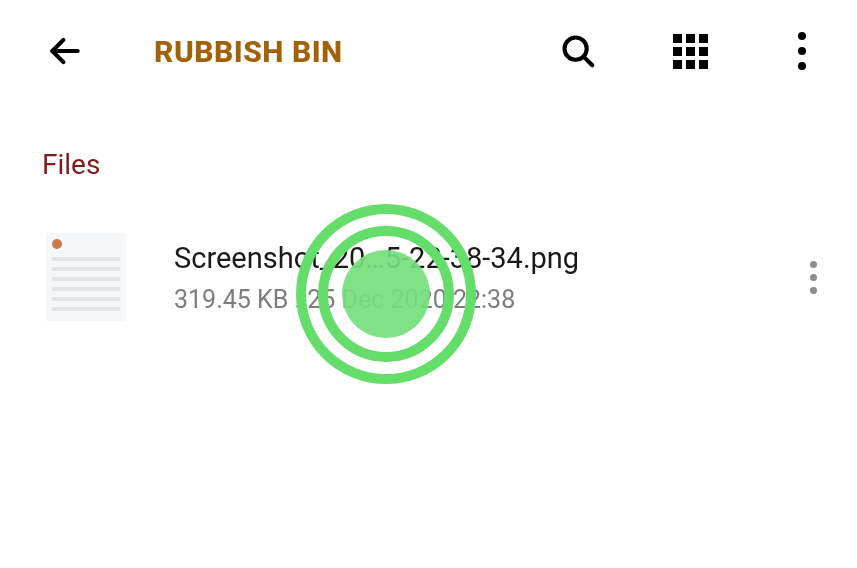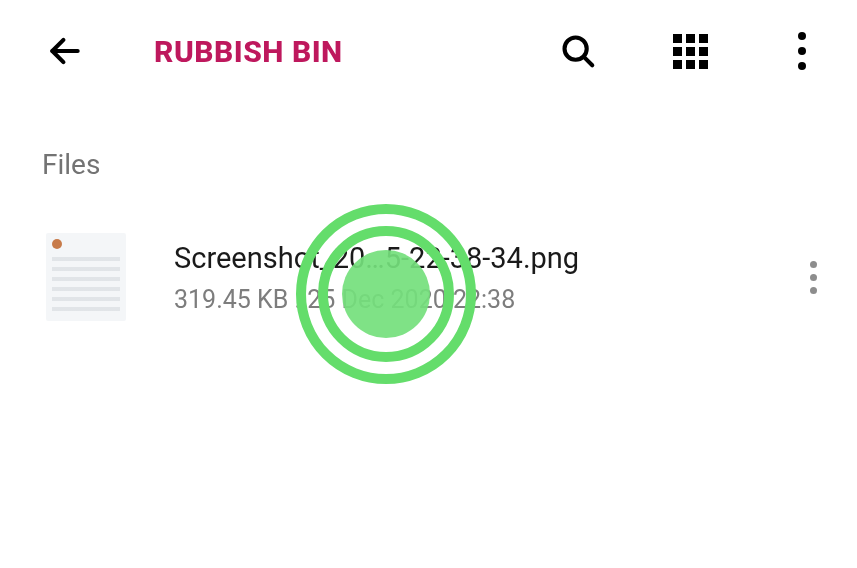--- a/index.html
+++ b/index.html
@@ -19,21 +19,21 @@
   }
   .back-btn {
     width: 42px; height: 42px;
     display: flex; align-items: center; justify-content: center;
     cursor: pointer;
   }
   .title {
     font-size: 30px;
     font-weight: 800;
     letter-spacing: 0.5px;
-    color: #be185d;
+    color: #a16207;
     flex: 0 0 auto;
     margin-left: 40px;
   }
   .header-spacer { flex: 1; }
   .header-action {
     width: 54px; height: 54px;
     display: flex; align-items: center; justify-content: center;
     cursor: pointer;
     margin-left: 30px;
   }
@@ -41,21 +41,21 @@
     display: grid;
     grid-template-columns: repeat(3, 9px);
     grid-template-rows: repeat(3, 9px);
     gap: 4px;
   }
   .grid-icon span { background: #000; width: 9px; height: 9px; }
   .more-dots { display:flex; flex-direction:column; gap:7px; }
   .more-dots span { width:8px; height:8px; background:#000; border-radius:50%; }
   .section-label {
     font-size: 28px;
-    color: #737373;
+    color: #7f1d1d;
     padding: 48px 20px 14px 42px;
   }
   .file-list { margin-top: 18px; }
   .file-row {
     display: flex;
     align-items: center;
     padding: 20px 24px 20px 42px;
     border-bottom: 1px solid #e9e9e9;
     cursor: pointer;
   }

